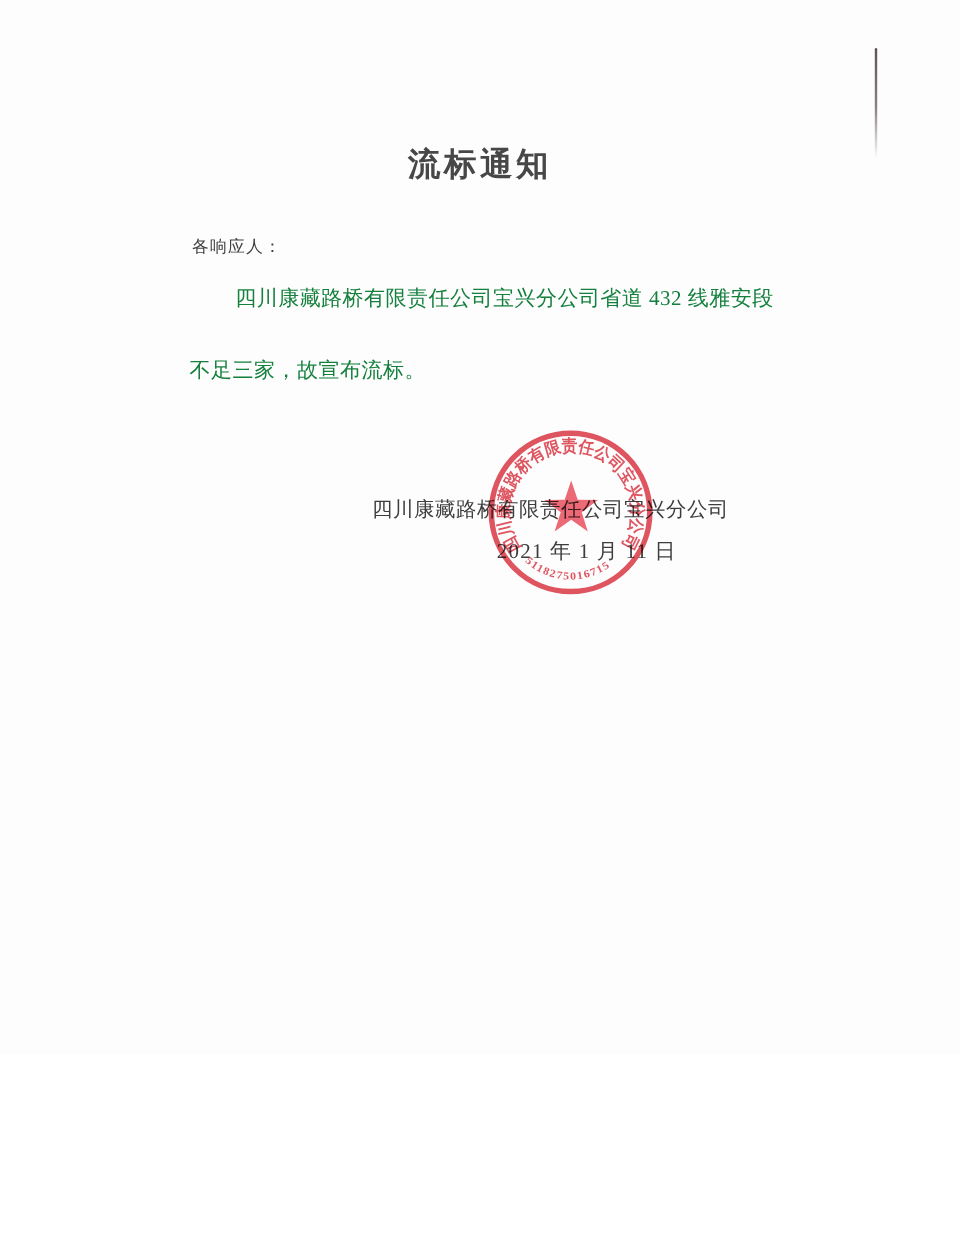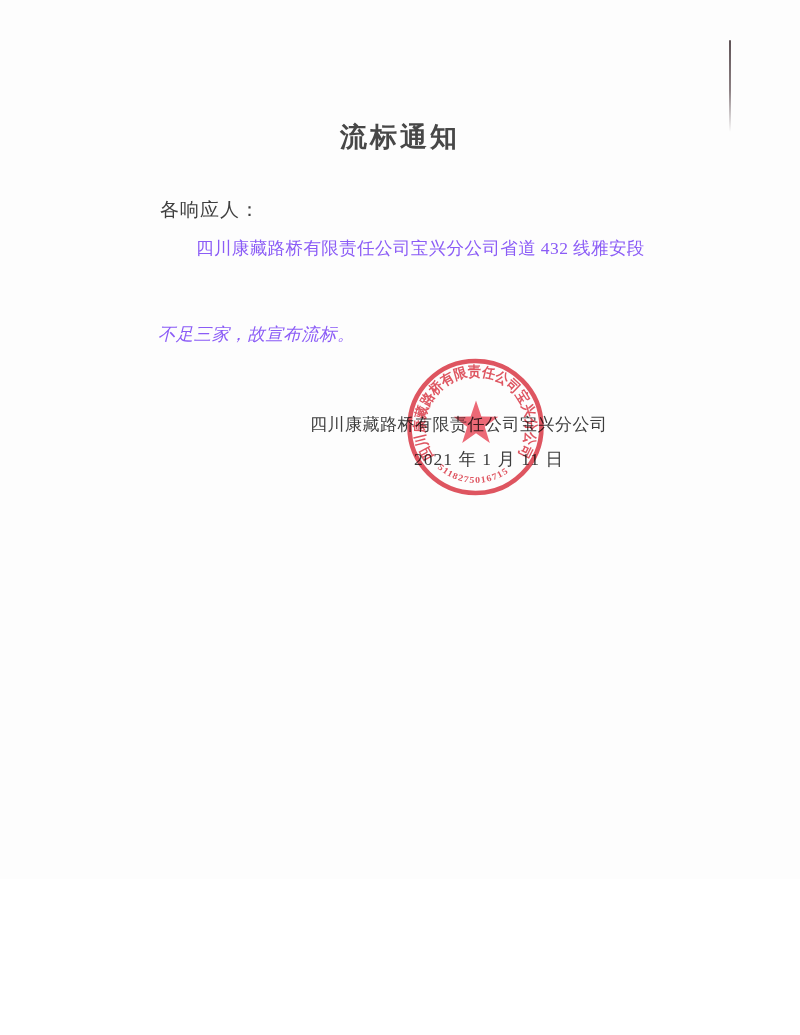--- a/index.html
+++ b/index.html
@@ -22,37 +22,37 @@
     font-size: 27px;
     font-weight: 600;
     letter-spacing: 3px;
     color: #474747;
   }
   .salutation {
     position: absolute;
     top: 197px;
     left: 160px;
     margin: 0;
-    font-size: 19px;
+    font-size: 14px;
     letter-spacing: 1px;
     color: #3f3f3f;
   }
   .body-line {
     position: absolute;
     left: 158px;
     width: 505px;
     margin: 0;
     font-size: 17.5px;
     letter-spacing: 0.4px;
     white-space: nowrap;
-    color: #8b5cf6;
+    color: #15803d;
   }
   .line-0 { top: 236px; padding-left: 38px; }
   .line-1 { top: 275px; }
-  .line-2 { top: 322px; font-style: italic; }
+  .line-2 { top: 296px; }
   .signature {
     position: absolute;
     top: 413px;
     left: 310px;
     margin: 0;
     font-size: 17px;
     letter-spacing: 0.5px;
     white-space: nowrap;
     color: #3d3d3d;
   }

